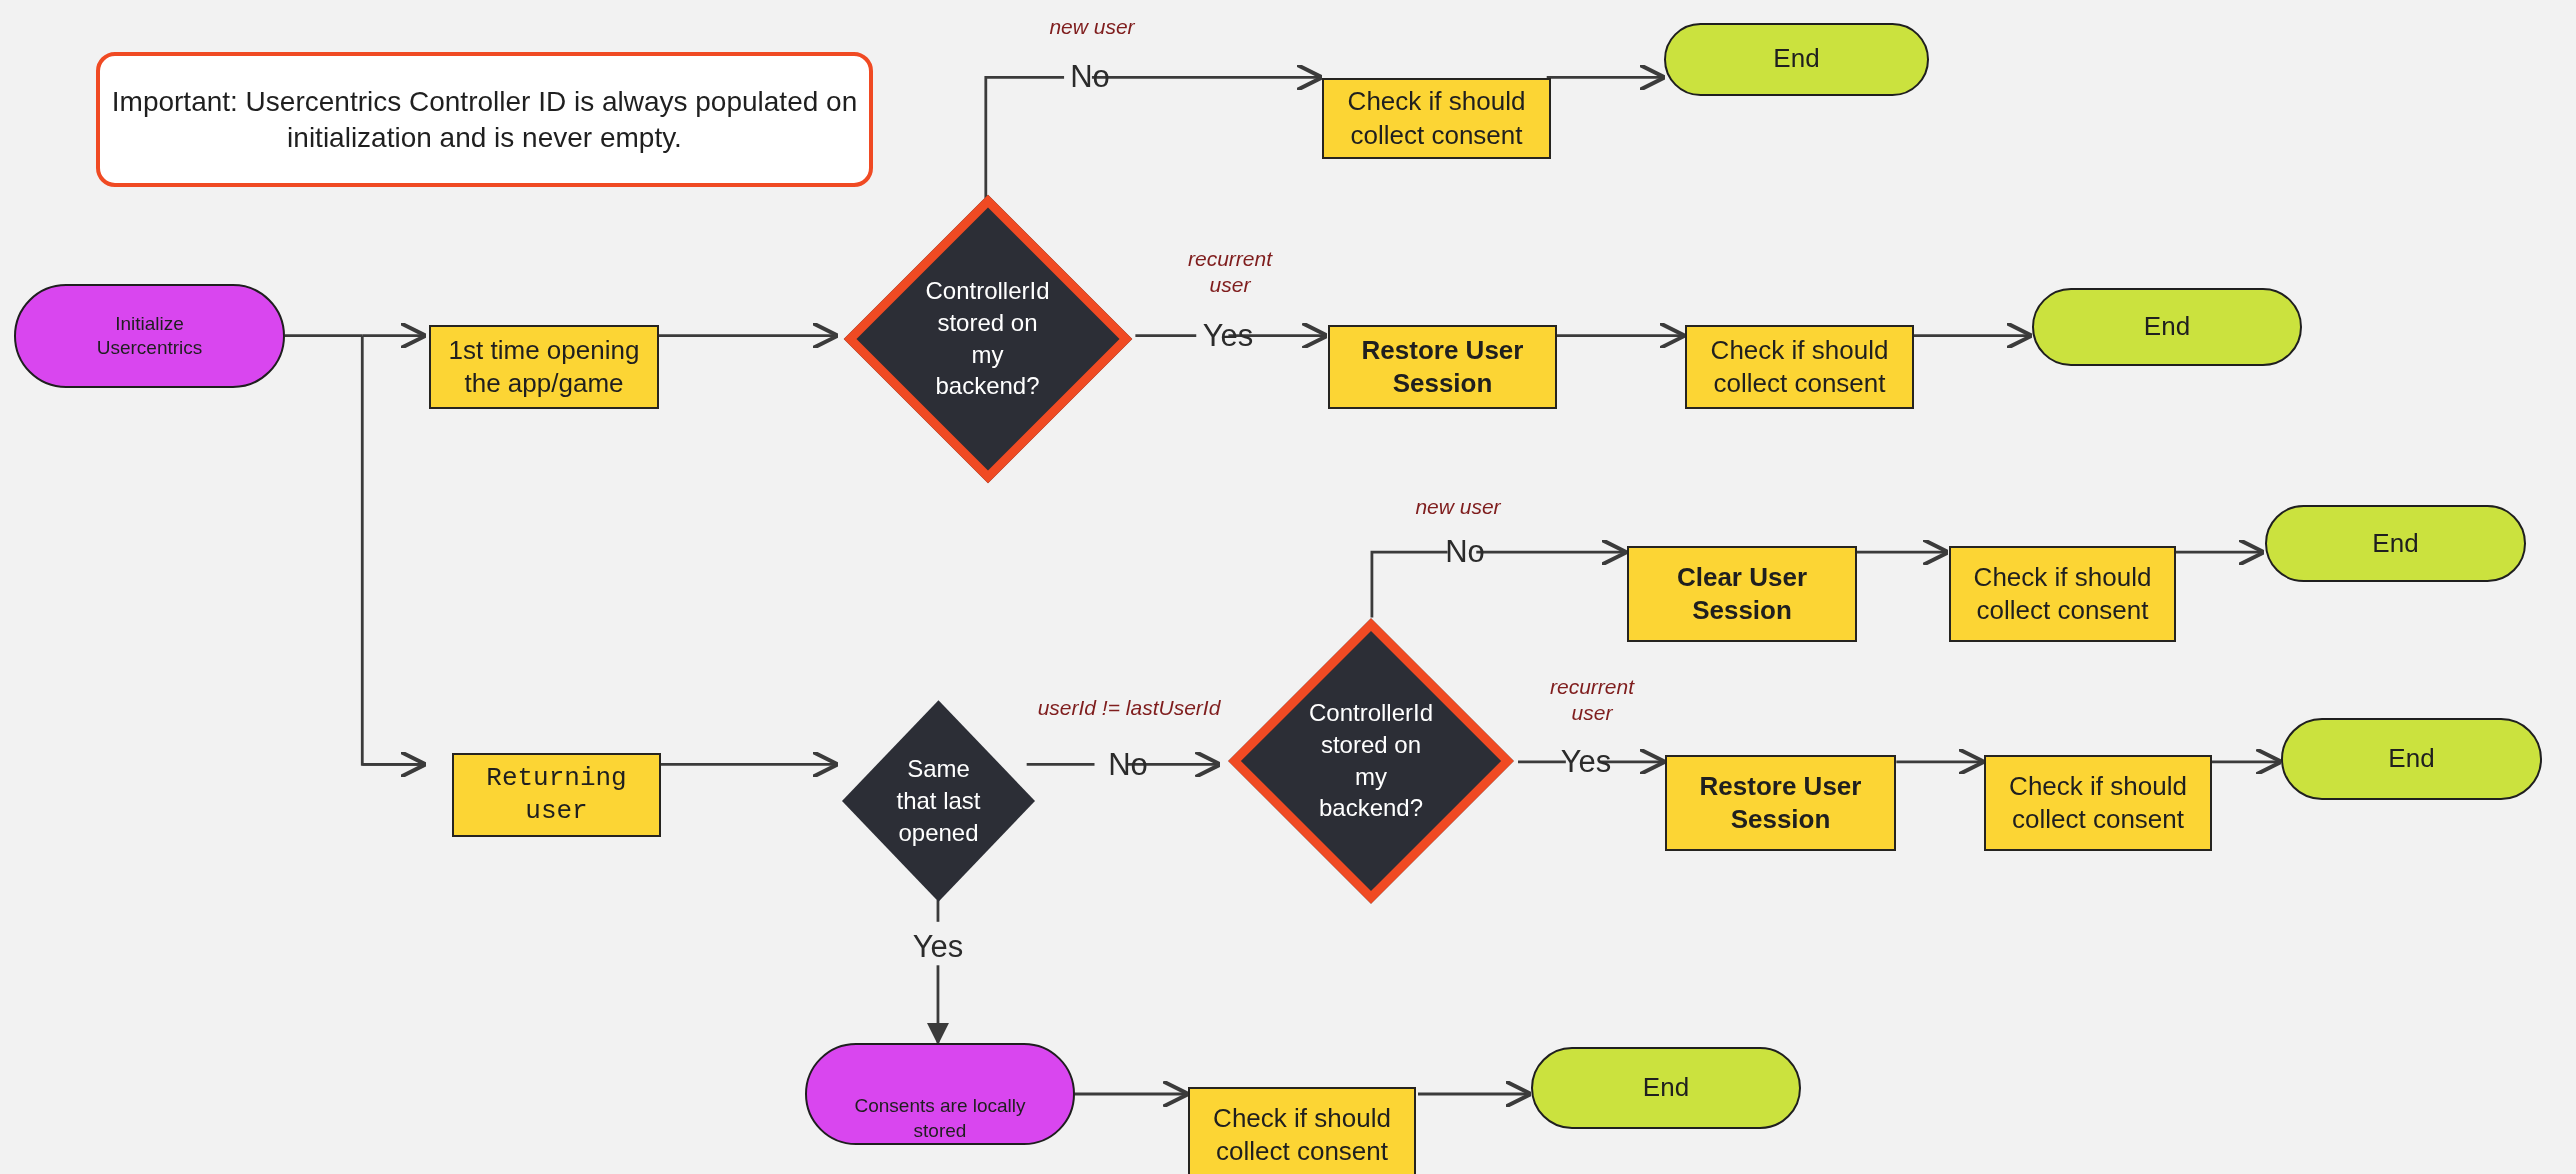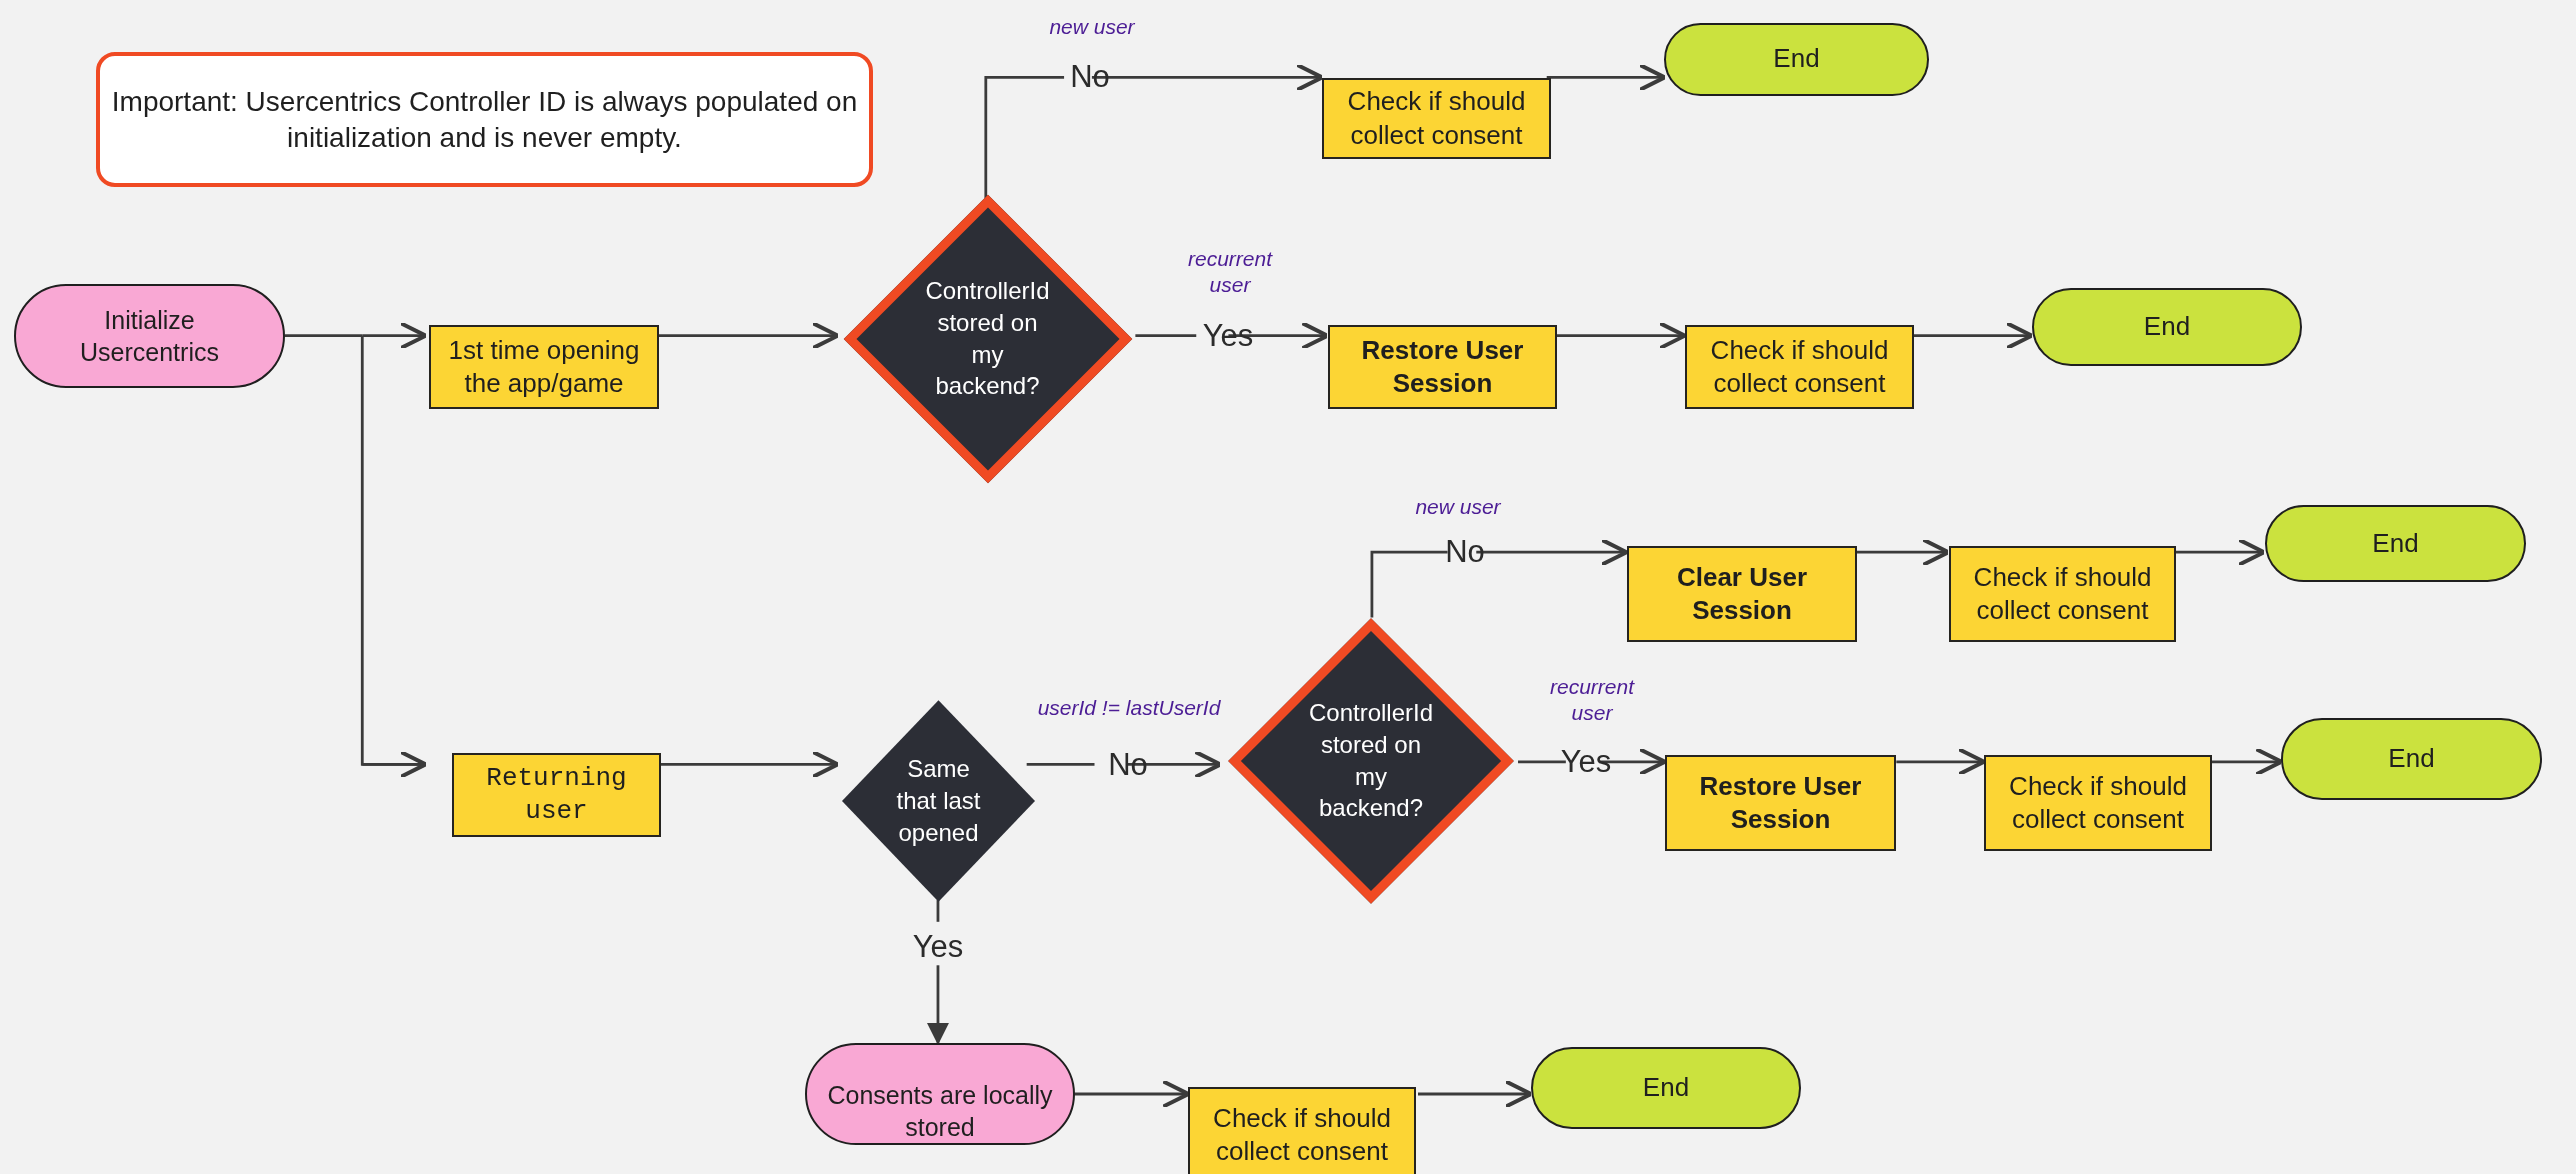--- a/index.html
+++ b/index.html
@@ -44,24 +44,24 @@
   
   .proc {
     background: #fcd534;
     border: 2.6px solid #262420;
     font-size: 26px;
     margin-top: 41px;
   }
   .proc.strong span { font-weight: bold; }
 
   .stadium {
-    background: #f9a8d4;
+    background: #d946ef;
     border: 2.6px solid #1f1f1f;
     border-radius: 78px;
-    font-size: 25px;
+    font-size: 19px;
   }
   .terminator {
     background: #cbe23e;
     border: 2.6px solid #1f1f1f;
     border-radius: 52px;
     font-size: 26px;
   }
 
   .note {
     background: #ffffff;
@@ -106,21 +106,21 @@
     position: absolute;
     font-size: 31px;
     color: #2b2b2b;
     white-space: nowrap;
     transform: translate(-50%, -50%);
   }
   .edge-cond {
     position: absolute;
     font-size: 21px;
     font-style: italic;
-    color: #4c1d95;
+    color: #7f1d1d;
     white-space: pre-line;
     text-align: center;
     line-height: 1.25;
     transform: translate(-50%, -50%);
   }
 </style>
 </head>
 <body>
 
 <div id="canvas">

